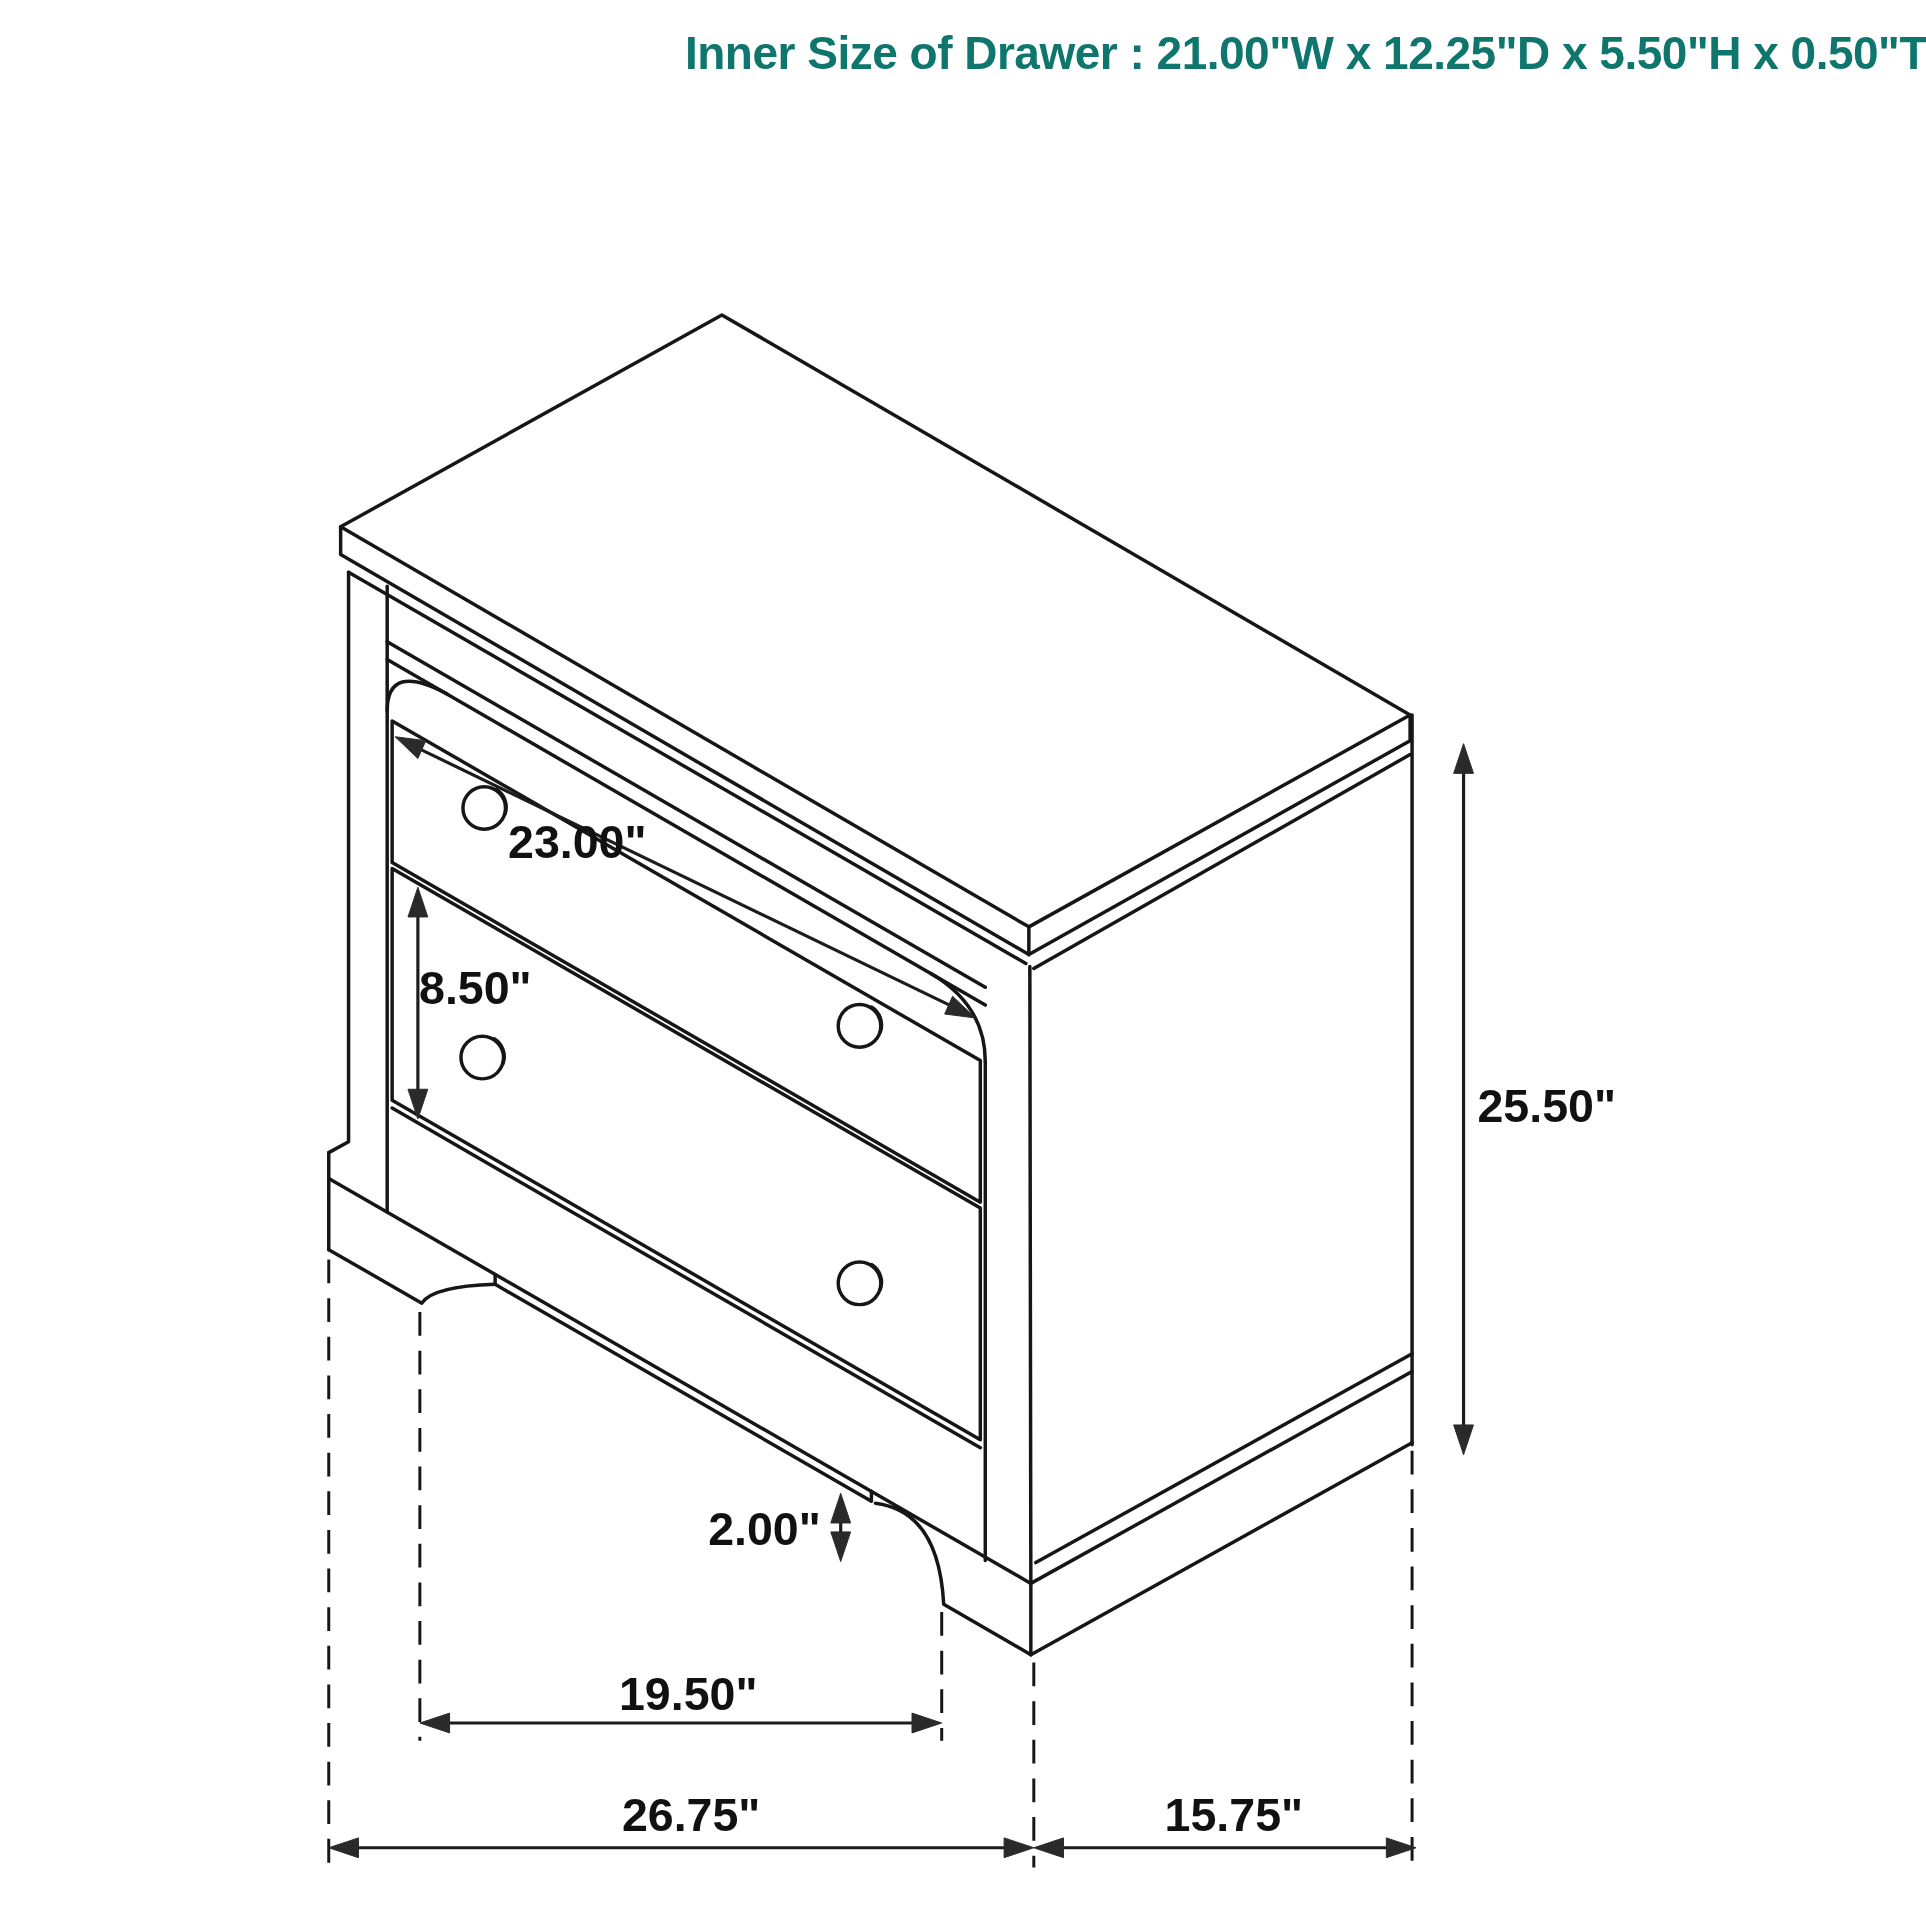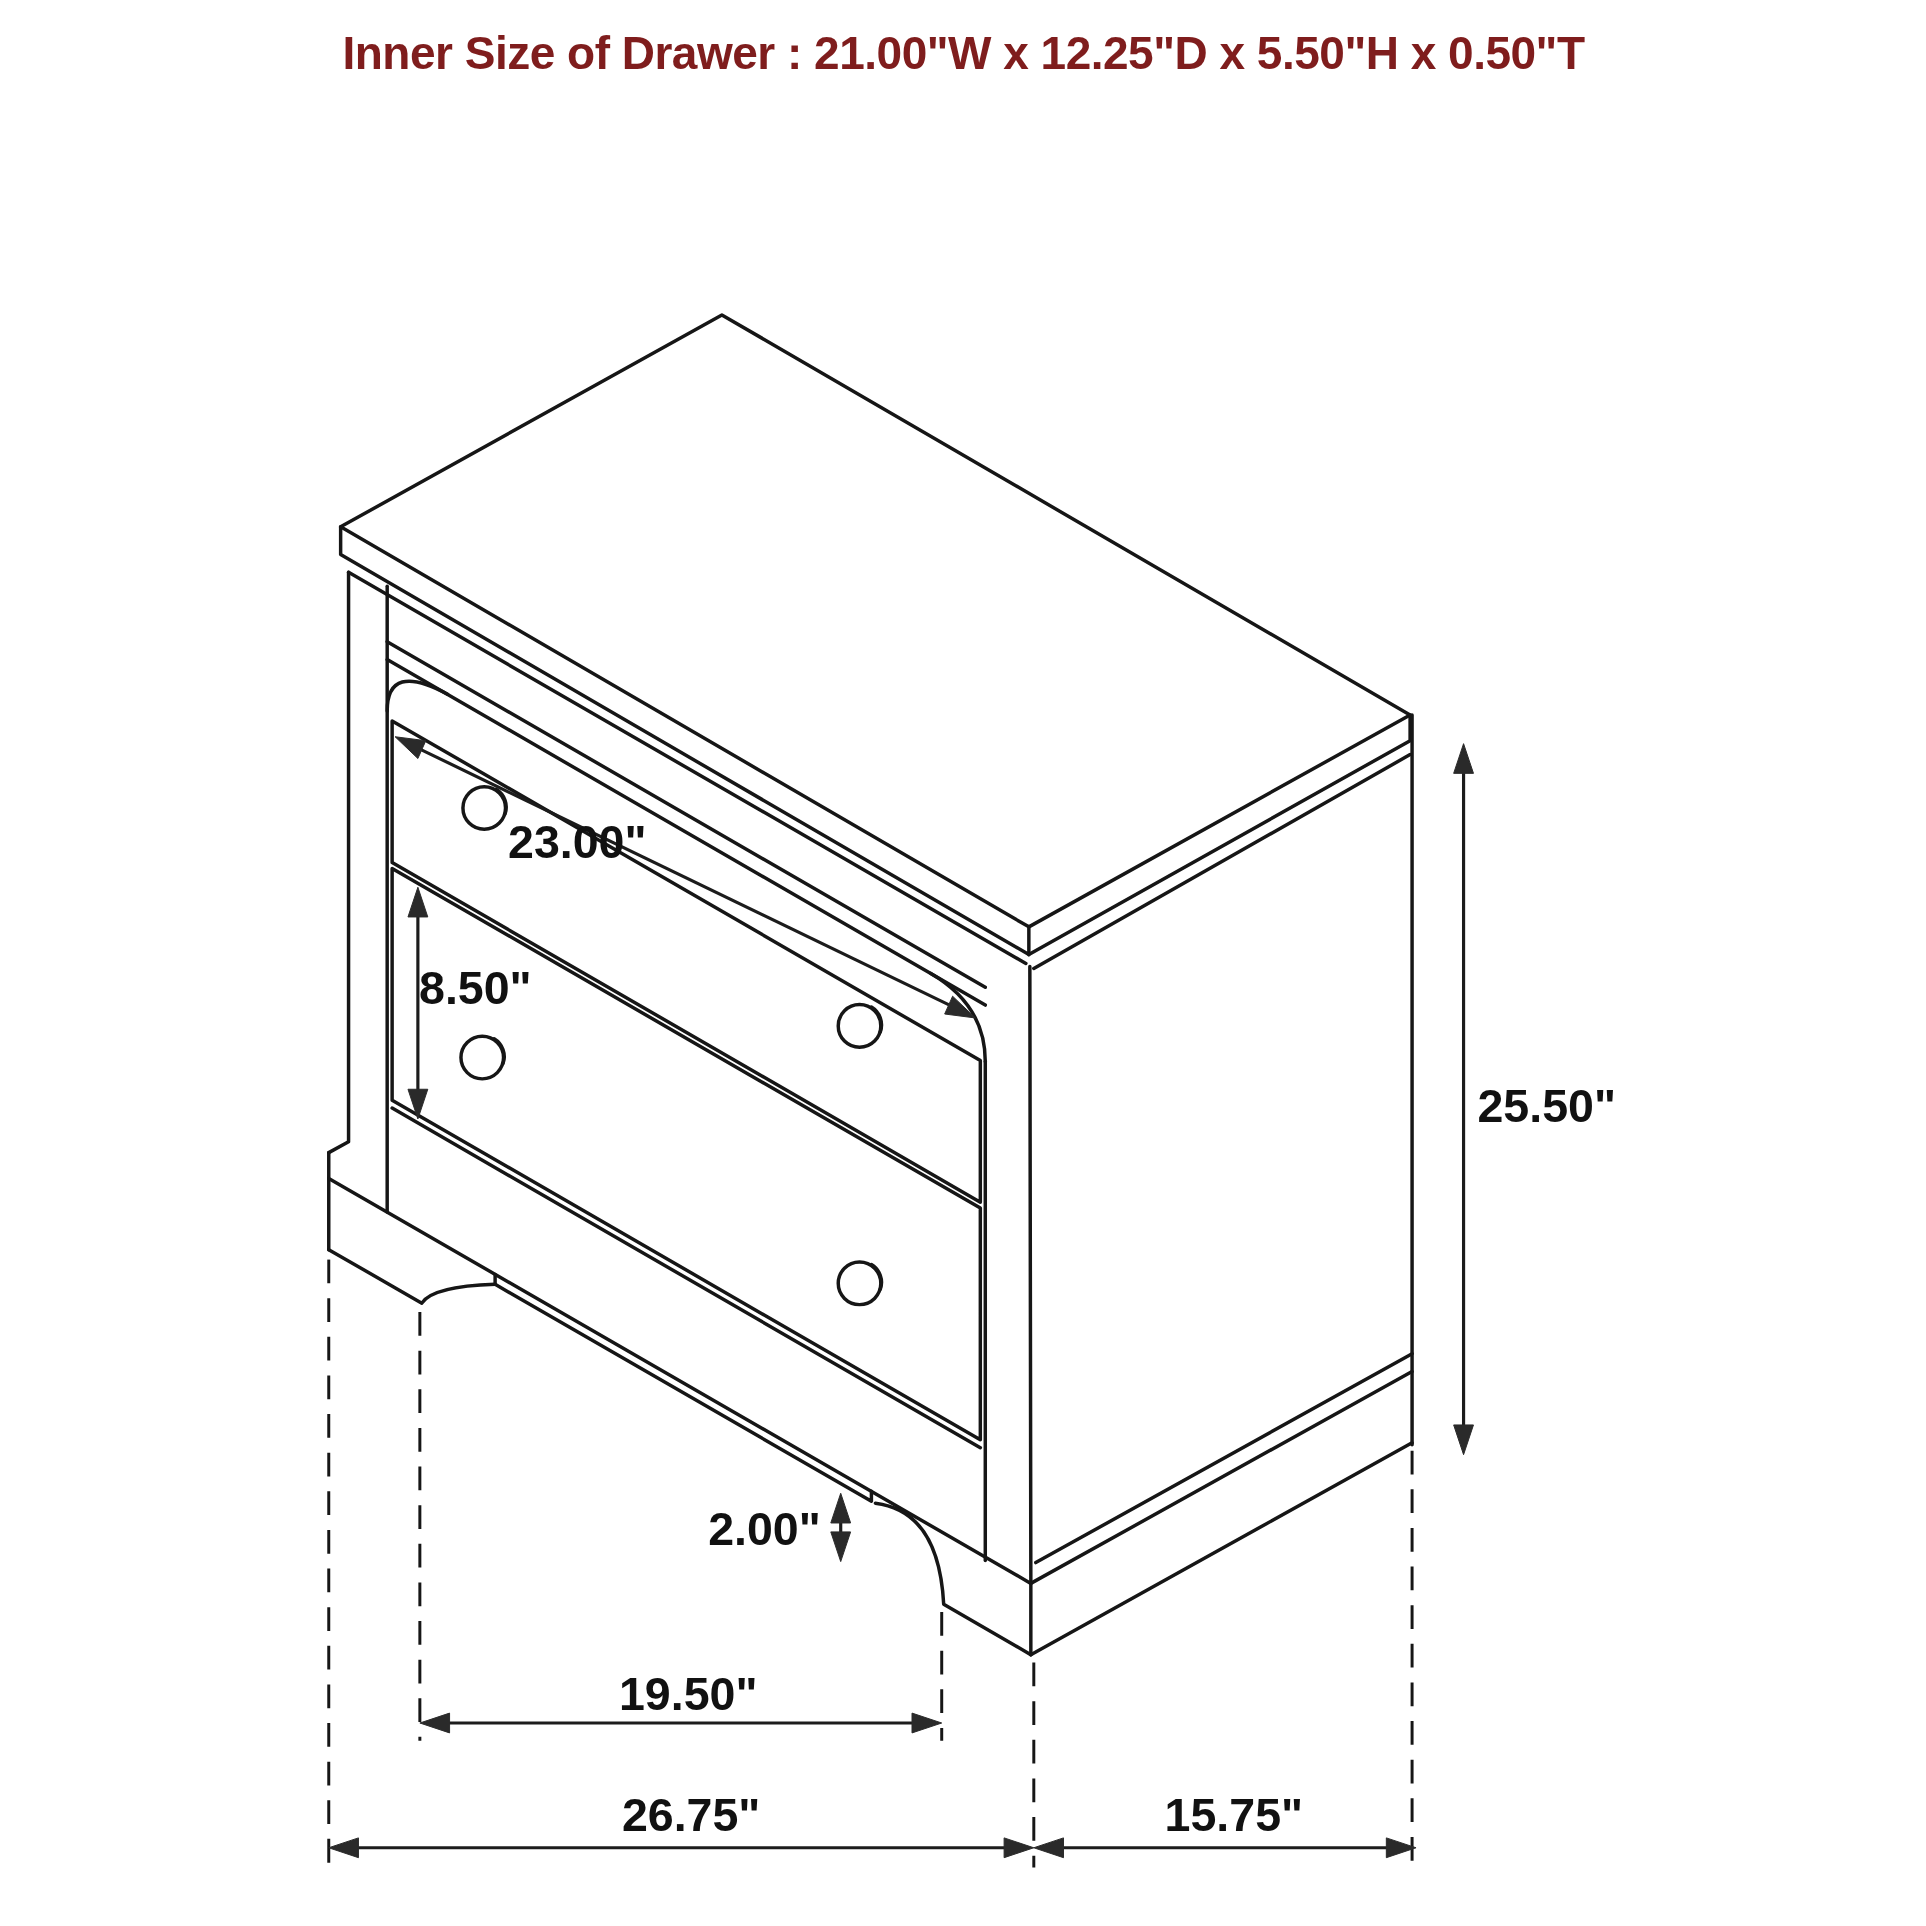--- a/index.html
+++ b/index.html
@@ -3,21 +3,21 @@
 <meta charset="utf-8">
 <style>
   html,body{
     margin:0;padding:0;background:#ffffff;
     width:1927px;height:1927px;overflow:hidden;
     font-family:"Liberation Sans", sans-serif;
   }
   .stage{position:relative;width:1927px;height:1927px;background:#fff;}
   .title{
     position:absolute;top:26px;left:0;width:100%;
-    text-align:center;font-weight:bold;font-size:46px;color:#7f1d1d;
+    text-align:right;font-weight:bold;font-size:46px;color:#0f766e;
     letter-spacing:-0.5px;white-space:nowrap;
   }
   svg{position:absolute;left:0;top:0;}
   .ln{fill:none;stroke:#161616;stroke-width:3.5;stroke-linecap:round;stroke-linejoin:round;}
   .dash{fill:none;stroke:#161616;stroke-width:3;stroke-dasharray:24 15;stroke-linecap:butt;}
   .dim{fill:none;stroke:#1c1c1c;stroke-width:3.2;}
   .head{fill:#2a2a2a;stroke:#2a2a2a;stroke-width:1;}
   .dimtext{font-family:"Liberation Sans",sans-serif;font-weight:bold;font-size:47px;fill:#111;}
 </style>
 </head>

